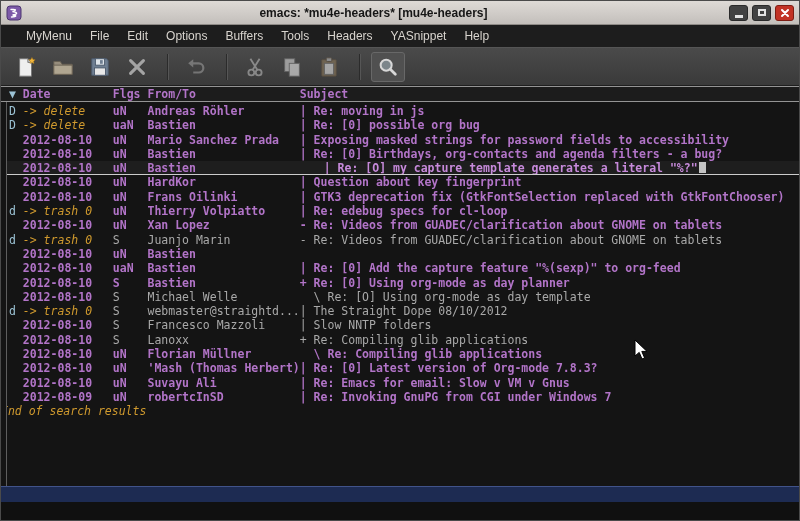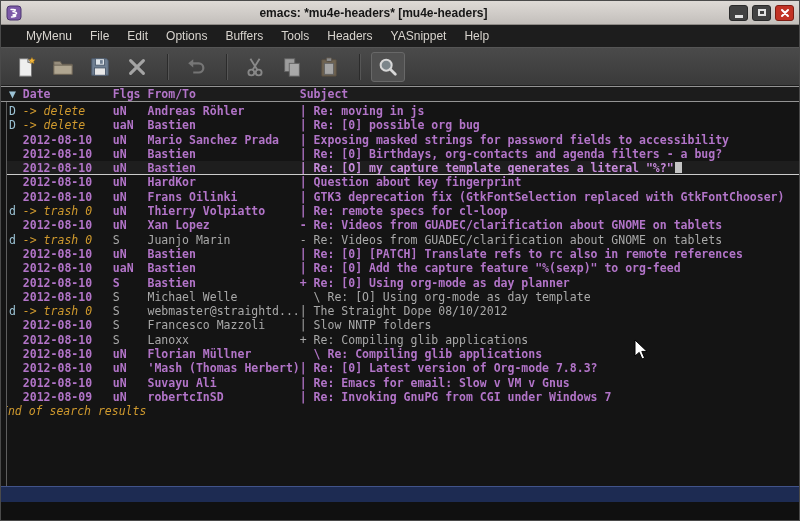--- a/index.html
+++ b/index.html
@@ -39,21 +39,21 @@
   .row{display:flex;height:14.3px;line-height:14.3px;font-size:11.5px;padding-left:8px;box-sizing:border-box;cursor:default;}
   .c-mark {flex:0 0 2ch;white-space:pre;overflow:hidden;color:#9cc3d5;}
   .c-date {flex:0 0 13ch;white-space:pre;overflow:hidden;color:#b274c8;font-weight:bold;}
   .c-flags{flex:0 0 5ch;white-space:pre;overflow:hidden;}
   .c-from {flex:0 0 22ch;white-space:pre;overflow:hidden;}
   .c-subj {flex:1 1 auto;white-space:pre;overflow:hidden;}
   .marked .c-date{color:#d09a2e;font-style:italic;font-weight:normal;}
   .unread .c-flags,.unread .c-from,.unread .c-subj{color:#b274c8;font-weight:bold;}
   .read   .c-flags,.read   .c-from,.read   .c-subj{color:#a9a9a9;}
   .current{border-bottom:1px solid #cccccc;background:#1e1e1e;}
-  .current .c-subj{color:#c78adb;}
+  .current .c-subj{color:#c78adb;margin-left:24px;}
   .cursor{display:none;}
   .current .cursor{display:inline-block;width:7px;height:11px;background:#c4c4c4;vertical-align:-1px;margin-left:1px;}
   .eob{font-size:11.5px;line-height:14.3px;color:#d09a2e;font-style:italic;white-space:pre;}
   
   .modeline{height:16px;flex:0 0 16px;background:#1d2b52;border-top:1px solid #41538a;box-sizing:border-box;
             font-size:11.5px;line-height:14px;padding-left:6px;white-space:pre;overflow:hidden;color:#d3d3d3;}
   
   .echo{height:18px;flex:0 0 18px;background:#101010;}
   
   .mouse{position:absolute;left:633px;top:338px;z-index:20;pointer-events:none;}
@@ -234,21 +234,21 @@
           <span class="c-flags">uN</span>
           <span class="c-from">Frans Oilinki</span>
           <span class="c-subj"><span>| GTK3 deprecation fix (GtkFontSelection replaced with GtkFontChooser)</span></span>
         </div>
 
         <div class="row unread marked">
           <span class="c-mark">d</span>
           <span class="c-date">-&gt; trash 0</span>
           <span class="c-flags">uN</span>
           <span class="c-from">Thierry Volpiatto</span>
-          <span class="c-subj"><span>| Re: remote specs for cl-loop</span></span>
+          <span class="c-subj"><span>| Re: edebug specs for cl-loop</span></span>
         </div>
 
         <div class="row unread">
           <span class="c-mark"></span>
           <span class="c-date">2012-08-10</span>
           <span class="c-flags">uN</span>
           <span class="c-from">Xan Lopez</span>
           <span class="c-subj"><span>- Re: Videos from GUADEC/clarification about GNOME on tablets</span></span>
         </div>
 
@@ -258,21 +258,20 @@
           <span class="c-flags">S</span>
           <span class="c-from">Juanjo Marin</span>
           <span class="c-subj"><span>- Re: Videos from GUADEC/clarification about GNOME on tablets</span></span>
         </div>
 
         <div class="row unread">
           <span class="c-mark"></span>
           <span class="c-date">2012-08-10</span>
           <span class="c-flags">uN</span>
           <span class="c-from">Bastien</span>
-          <span class="c-subj"><span>| Re: [0] [PATCH] Translate refs to rc also in remote references</span></span>
         </div>
 
         <div class="row unread">
           <span class="c-mark"></span>
           <span class="c-date">2012-08-10</span>
           <span class="c-flags">uaN</span>
           <span class="c-from">Bastien</span>
           <span class="c-subj"><span>| Re: [0] Add the capture feature "%(sexp)" to org-feed</span></span>
         </div>
 

